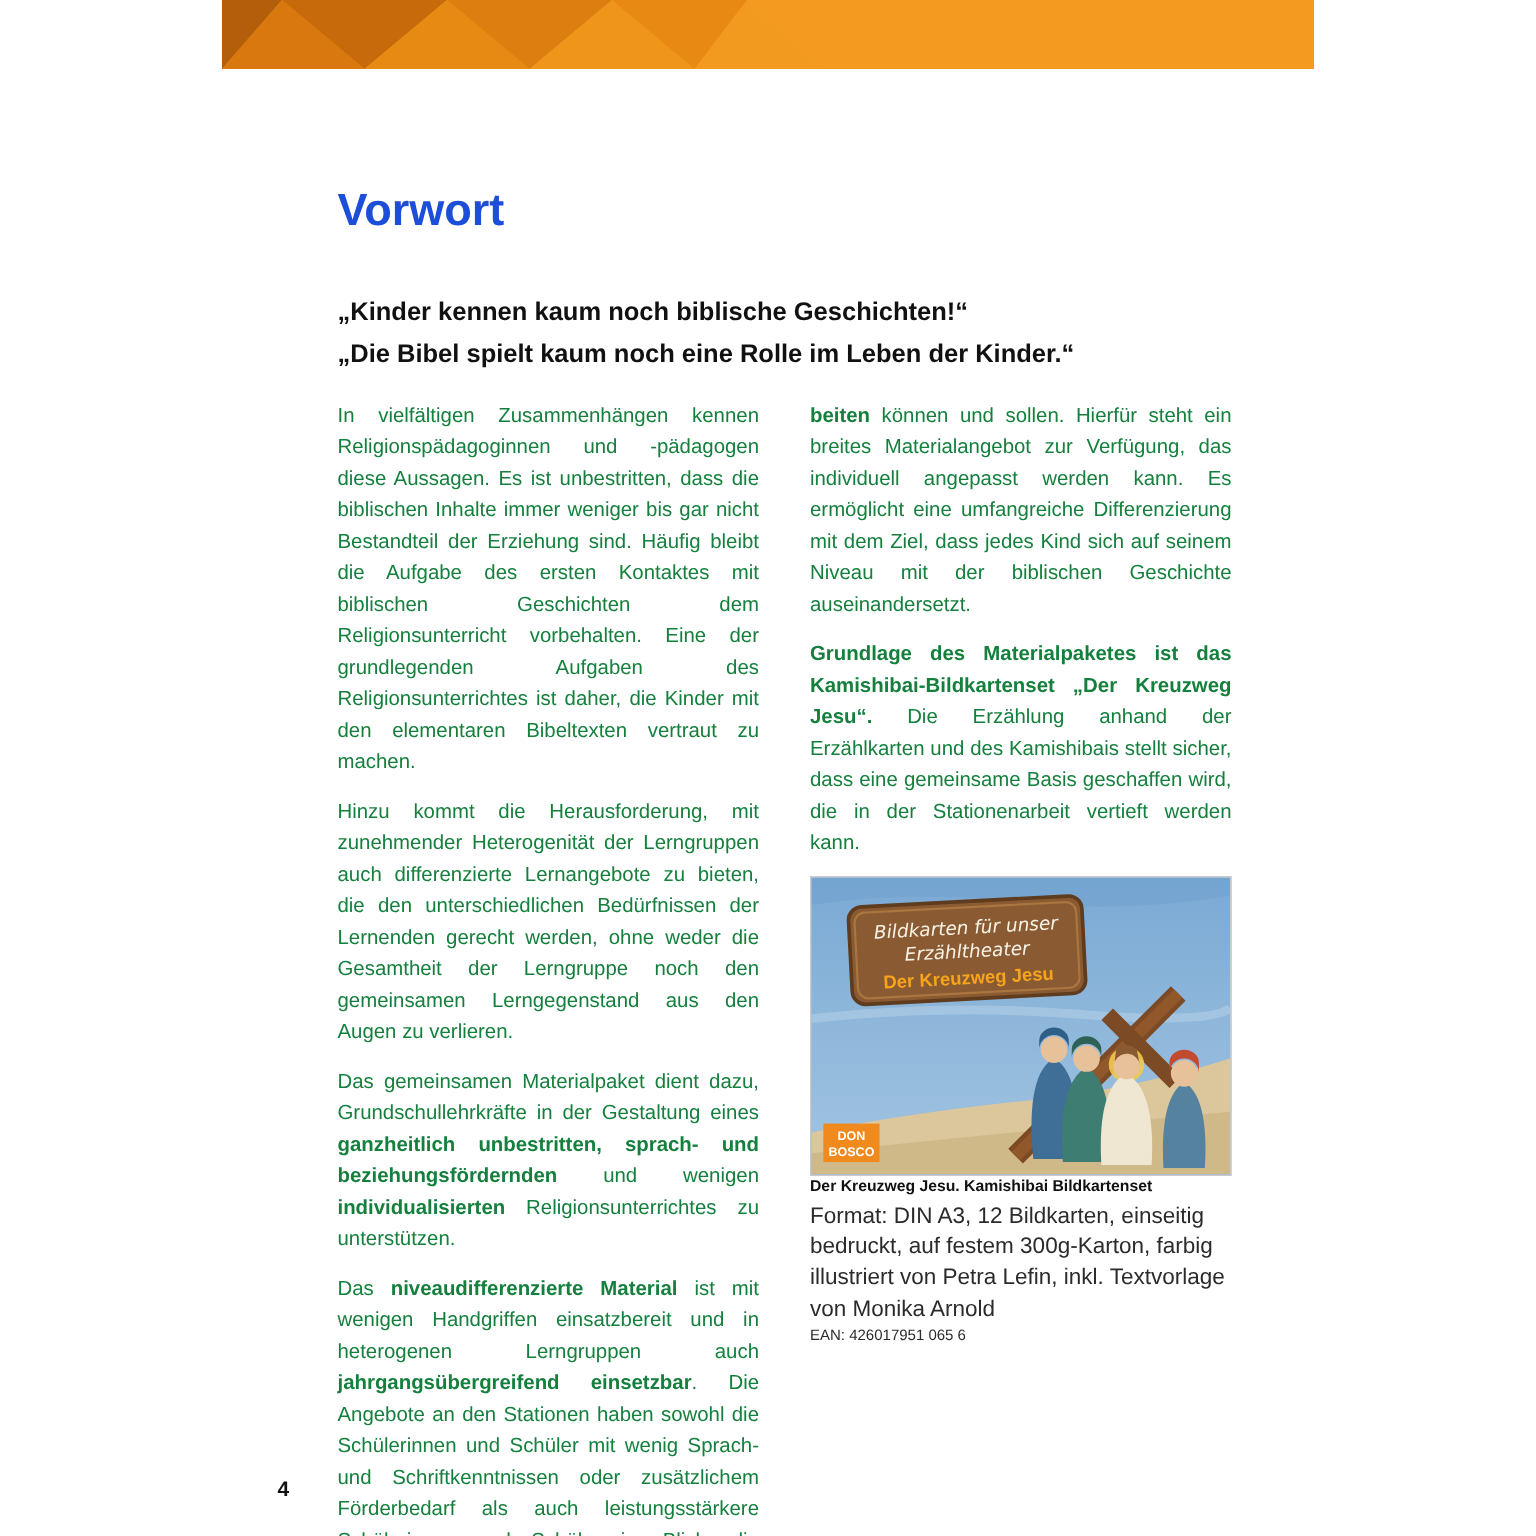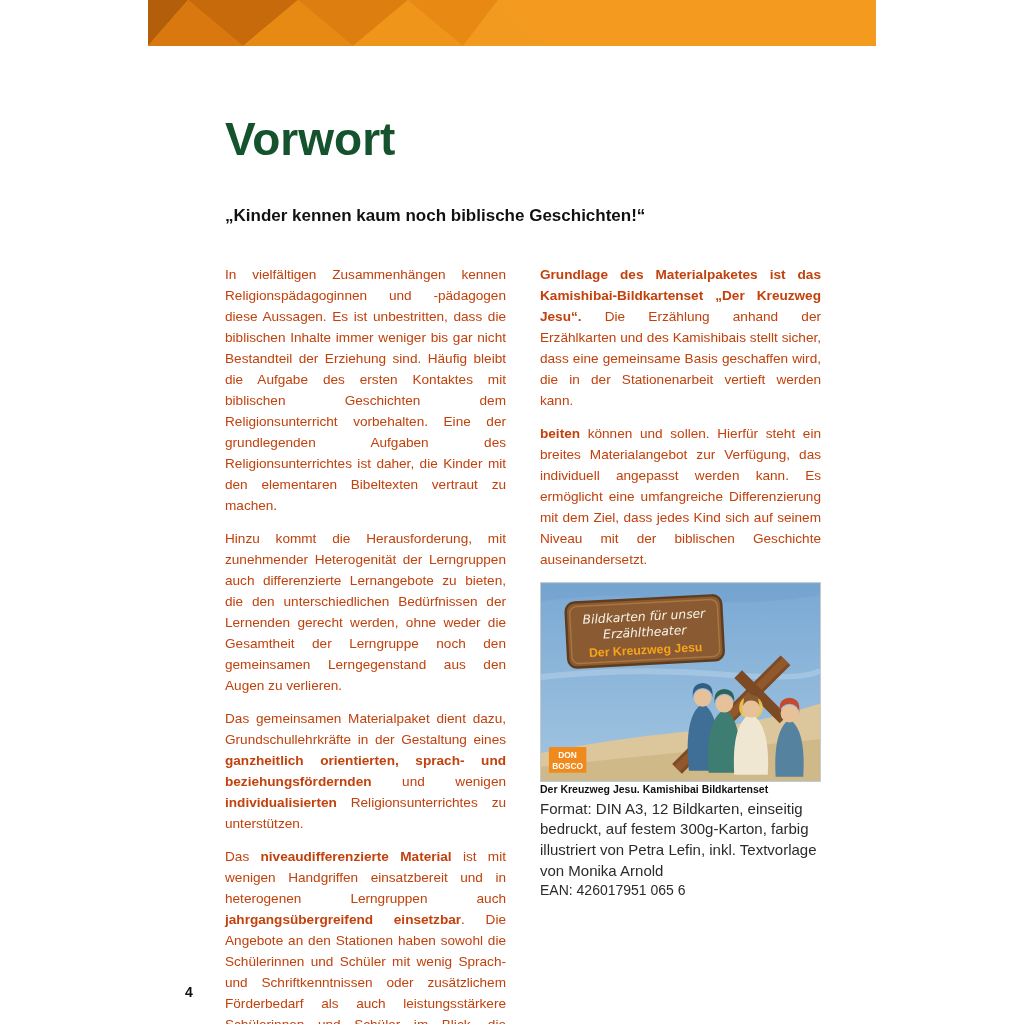--- a/index.html
+++ b/index.html
@@ -9,41 +9,41 @@
     position:relative; width:1024px; height:1024px; background:#ffffff;
     overflow:hidden; margin:0 auto;
   }
   .band {
     position:absolute; top:0; left:148px; width:728px; height:46px;
   }
   .content {
     position:absolute; left:225px; top:108px; width:596px;
   }
   h1.title {
-    font-size:46px; font-weight:800; color:#14532d; letter-spacing:0;
-    margin:4px 0 36px 0;
+    font-size:30px; font-weight:800; color:#1d4ed8; letter-spacing:0;
+    margin:16px 0 36px 0;
   }
-  .quotes { margin-bottom:34px; }
+  .quotes { margin-bottom:16px; }
   .quote-line { font-size:17px; font-weight:700; line-height:1.65; color:#111; }
   .columns { display:flex; gap:34px; }
   .col { width:281px; }
   .col p {
     font-size:13.6px; line-height:21px; text-align:justify;
-    margin-bottom:12px; color:#c2410c; hyphens:auto;
+    margin-bottom:12px; color:#15803d; hyphens:auto;
   }
   .col p b, .col p .b { font-weight:700; }
   .figure { margin:3px 0 10px 0; }
   .figure-img {
     width:281px; height:200px; border:1px solid #c9c9c9; display:block;
     background:#8fb6da;
   }
   .caption { margin-bottom:1px; }
   .caption-title { font-size:10.5px; font-weight:700; line-height:1.4; color:#111; }
   .caption-details { font-size:15px; line-height:1.38; color:#2b2b2b; margin-top:2px; }
-  .caption-ean { font-size:14px; line-height:1.38; color:#2b2b2b; }
+  .caption-ean { font-size:10px; line-height:1.38; color:#2b2b2b; }
   .page-number {
     position:absolute; left:185px; bottom:24px; font-size:14px; font-weight:700; color:#111;
   }
 </style>
 </head>
 <body>
 
 <div class="page">
 
   <div class="band">
@@ -58,34 +58,35 @@
       <polygon points="260,0 350,0 315,46" fill="#E88913"></polygon>
       <polygon points="315,46 350,0 400,46" fill="#F29A1F"></polygon>
     </svg>
   </div>
 
   <div class="content">
     <h1 class="title">Vorwort</h1>
 
     <div class="quotes">
       <div class="quote-line">„Kinder kennen kaum noch biblische Geschichten!“</div>
+      <div class="quote-line">„Die Bibel spielt kaum noch eine Rolle im Leben der Kinder.“</div>
     </div>
 
     <div class="columns">
 
       <div class="col">
         <p>In vielfältigen Zusammenhängen kennen Religionspädagoginnen und -pädagogen diese Aussagen. Es ist unbestritten, dass die biblischen Inhalte immer weniger bis gar nicht Bestandteil der Erziehung sind. Häufig bleibt die Aufgabe des ersten Kontaktes mit biblischen Geschichten dem Religionsunterricht vorbehalten. Eine der grundlegenden Aufgaben des Religionsunterrichtes ist daher, die Kinder mit den elementaren Bibeltexten vertraut zu machen.</p>
         <p>Hinzu kommt die Herausforderung, mit zunehmender Heterogenität der Lerngruppen auch differenzierte Lernangebote zu bieten, die den unterschiedlichen Bedürfnissen der Lernenden gerecht werden, ohne weder die Gesamtheit der Lerngruppe noch den gemeinsamen Lerngegenstand aus den Augen zu verlieren.</p>
-        <p><span class="">Das gemeinsamen Materialpaket dient dazu, Grundschullehrkräfte in der Gestaltung eines </span><span class="b">ganzheitlich orientierten, sprach- und beziehungsfördernden</span><span class=""> und wenigen </span><span class="b">individualisierten</span><span class=""> Religionsunterrichtes zu unterstützen.</span></p>
+        <p><span class="">Das gemeinsamen Materialpaket dient dazu, Grundschullehrkräfte in der Gestaltung eines </span><span class="b">ganzheitlich unbestritten, sprach- und beziehungsfördernden</span><span class=""> und wenigen </span><span class="b">individualisierten</span><span class=""> Religionsunterrichtes zu unterstützen.</span></p>
         <p><span class="">Das </span><span class="b">niveaudifferenzierte Material</span><span class=""> ist mit wenigen Handgriffen einsatzbereit und in heterogenen Lerngruppen auch </span><span class="b">jahrgangsübergreifend einsetzbar</span><span class="">. Die Angebote an den Stationen haben sowohl die Schülerinnen und Schüler mit wenig Sprach- und Schriftkenntnissen oder zusätzlichem Förderbedarf als auch leistungsstärkere Schülerinnen und Schüler im Blick, die durchaus z.B. bei Memo-Spiel oder Puzzle </span></p>
       </div>
 
       <div class="col">
+        <p><span class="b">beiten</span><span class=""> können und sollen. Hierfür steht ein breites Materialangebot zur Verfügung, das individuell angepasst werden kann. Es ermöglicht eine umfangreiche Differenzierung mit dem Ziel, dass jedes Kind sich auf seinem Niveau mit der biblischen Geschichte auseinandersetzt.</span></p>
         <p><span class="b">Grundlage des Materialpaketes ist das Kamishibai-Bildkartenset „Der Kreuzweg Jesu“.</span><span class=""> Die Erzählung anhand der Erzählkarten und des Kamishibais stellt sicher, dass eine gemeinsame Basis geschaffen wird, die in der Stationenarbeit vertieft werden kann.</span></p>
-        <p><span class="b">beiten</span><span class=""> können und sollen. Hierfür steht ein breites Materialangebot zur Verfügung, das individuell angepasst werden kann. Es ermöglicht eine umfangreiche Differenzierung mit dem Ziel, dass jedes Kind sich auf seinem Niveau mit der biblischen Geschichte auseinandersetzt.</span></p>
 
         <div class="figure">
           <svg class="figure-img" viewBox="0 0 283 200">
             <defs>
               <linearGradient id="sky" x1="0" y1="0" x2="0" y2="1">
                 <stop offset="0" stop-color="#7AA9D4"></stop>
                 <stop offset="1" stop-color="#A3C5E1"></stop>
               </linearGradient>
             </defs>
 

